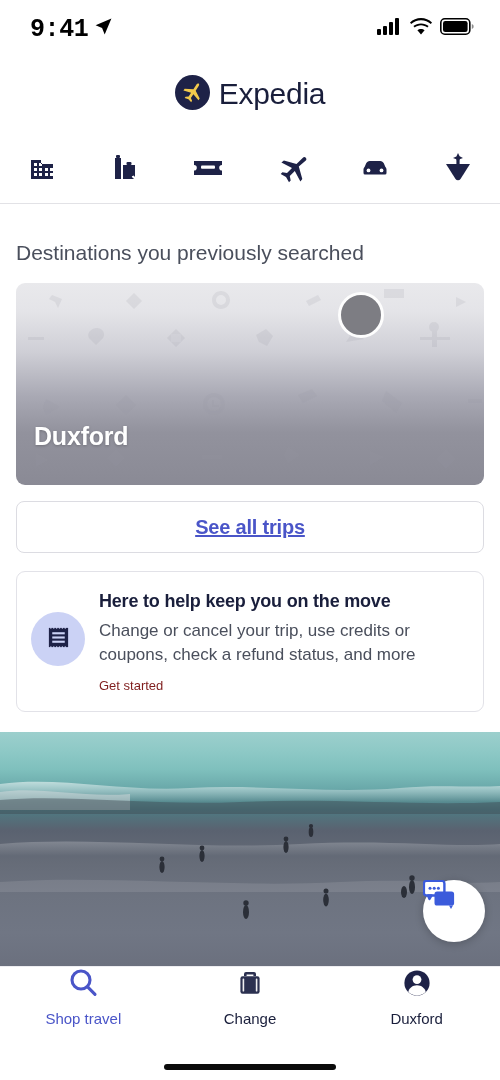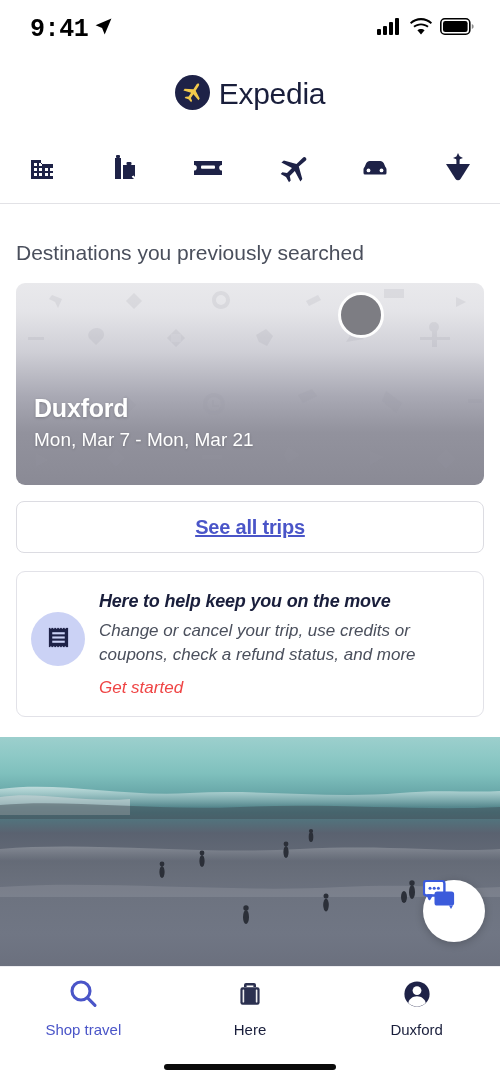--- a/index.html
+++ b/index.html
@@ -124,21 +124,21 @@
     border-radius:8px;
     background:#fff;
     display:flex; align-items:center; justify-content:center;
     font-size:20px; color:#4a55c8; font-weight:bold;
     letter-spacing:-0.2px;
     cursor:pointer;
     text-decoration:underline;
   }
 
   
-  .help-wrap { padding:18px 16px 0 16px;font-style:italic; }
+  .help-wrap { padding:18px 16px 0 16px; }
   .help-card {
     border:1px solid #e2e2e8;
     border-radius:9px;
     background:#fff;
     padding:18px 16px 18px 14px;
     display:flex; gap:14px; align-items:flex-start;
   }
   .help-icon-circle {
     flex:0 0 54px;
     width:54px; height:54px;
@@ -151,21 +151,21 @@
   .help-title {
     font-size:18px; font-weight:bold; color:#191e3b;
     letter-spacing:-0.2px;
   }
   .help-desc {
     margin-top:7px;
     font-size:17px; color:#4a4f5c; line-height:1.42;
   }
   .help-link {
     margin-top:11px;
-    font-size:17px; color:#ef4444;
+    font-size:13px; color:#7f1d1d;
     cursor:pointer;
   }
 
   
   .photo {
     margin-top:20px;
     position:relative;
     flex:1 1 auto;
     min-height:0;
     overflow:hidden;
@@ -196,21 +196,21 @@
 
   
   .tabbar {
     flex:0 0 114px;
     background:#fff;
     display:flex; flex-direction:column;
     border-top:1px solid #ededf1;
   }
   .tabs {
     flex:1 1 auto;
-    display:flex; align-items:flex-start; padding-top:11px;
+    display:flex; align-items:flex-start; 
   }
   .tab {
     flex:1;
     display:flex; flex-direction:column; align-items:center; gap:7px;
     cursor:pointer;
   }
   .tab-label { font-size:15px; color:#191e3b; }
   .tab.active .tab-label { color:#4a55c8; }
   .home-indicator-wrap {
     height:26px;
@@ -375,21 +375,20 @@
             <path d="M272 164l12 8-12 8-4-8z"></path>
             <path d="M354 168l14 6-14 8z"></path>
             <path d="M430 166l10 10-10 10-10-10z"></path>
           </g>
         </svg>
 
         <div class="trip-avatar"></div>
 
         <div class="trip-text">
           <div class="trip-name">Duxford</div>
-          <div class="trip-dates">Mon, Mar 7 - Mon, Mar 21</div>
         </div>
       </div>
     </div>
 
     <div class="seeall-wrap">
       <div class="seeall">See all trips</div>
     </div>
 
     <div class="help-wrap">
       <div class="help-card">
@@ -498,21 +497,21 @@
 
       <div class="tab">
         <span>
           <svg width="32" height="32" viewBox="0 0 32 32" fill="#2b3050">
             <path d="M12 5h8a2 2 0 012 2v2h-2.6V7.4h-6.8V9H10V7a2 2 0 012-2z"></path>
             <rect x="6.4" y="9.2" width="19.2" height="17.6" rx="2.2"></rect>
             <rect x="8.6" y="11.4" width="1.6" height="13.2" rx=".7" fill="#fff" opacity=".92"></rect>
             <rect x="21.8" y="11.4" width="1.6" height="13.2" rx=".7" fill="#fff" opacity=".92"></rect>
           </svg>
         </span>
-        <span class="tab-label">Here</span>
+        <span class="tab-label">Change</span>
       </div>
 
       <div class="tab">
         <span>
           <svg width="32" height="32" viewBox="0 0 32 32">
             <circle cx="16" cy="16" r="12.6" fill="#1e2247"></circle>
             <circle cx="16" cy="12.6" r="4.4" fill="#fff"></circle>
             <path d="M16 18.2c4.4 0 8 2.9 8.7 6.7a12.6 12.6 0 01-17.4 0c.7-3.8 4.3-6.7 8.7-6.7z" fill="#fff"></path>
           </svg>
         </span>

